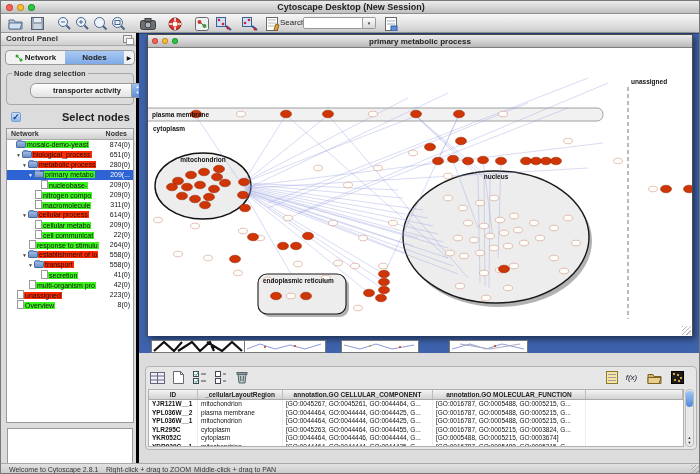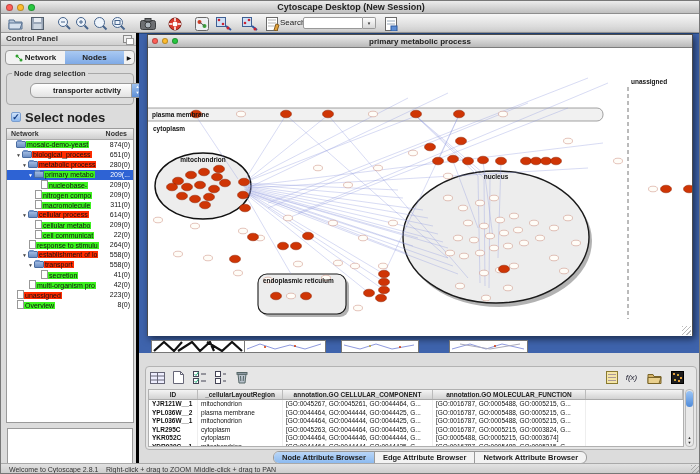--- a/index.html
+++ b/index.html
@@ -37,21 +37,21 @@
   .cp-tab-arrow{width:10px;font-size:6px;line-height:14px;color:#111;text-align:center;}
   .groupbox{position:absolute;left:5px;top:40px;width:128px;height:32px;border:1px solid #a8a8a8;border-radius:4px;}
   .groupbox .legend{position:absolute;left:5px;top:-5px;background:#dcdcdc;padding:0 2px;font-size:7.5px;font-weight:bold;color:#333;}
   .combo{position:absolute;left:6px;top:9px;width:114px;height:15px;border:1px solid #9a9a9a;border-radius:6px;background:linear-gradient(#fff,#e3e3e3);
     font-size:7.5px;font-weight:bold;color:#222;line-height:13px;text-align:center;margin-left:17px;}
   .combo .stepper{position:absolute;right:0;top:0;width:12px;height:13px;border-left:1px solid #9a9a9a;border-radius:0 4px 4px 0;
     background:linear-gradient(#9ec2f0,#5e8fd6);color:#fff;font-size:4px;line-height:6px;text-align:center;}
   .checkrow{position:absolute;left:10px;top:78px;height:12px;display:flex;align-items:center;gap:4px;}
   .checkbox{width:10px;height:10px;border:1px solid #7a9ed0;border-radius:2px;background:linear-gradient(#cfe2fa,#8db8ee);
     color:#123a80;font-size:9px;line-height:9px;text-align:center;font-weight:bold;}
-  .checklabel{font-size:13px;font-weight:bold;color:#222;}
+  .checklabel{font-size:11px;font-weight:bold;color:#222;margin-left:37px;}
   .treebox{position:absolute;left:5px;top:78px;width:128px;height:312px;border:1px solid #9a9a9a;background:#fff;overflow:hidden;}
   .tree-header{height:11px;background:linear-gradient(#f2f2f2,#cfcfcf);border-bottom:1px solid #aaa;position:relative;
     font-size:7px;font-weight:bold;color:#333;line-height:10px;}
   .tree-header .c1{position:absolute;left:4px;}
   .tree-header .c2{position:absolute;right:6px;}
   .tree-rows{position:absolute;left:0;top:11px;right:0;bottom:0;}
   .tree-row{position:relative;height:10px;line-height:10px;white-space:nowrap;font-size:7px;color:#111;}
   .tree-row.selected{background:#2e63d4;}
   .tr-arrow{display:inline-block;width:7px;font-size:5px;color:#444;text-align:center;vertical-align:top;}
   .tree-row.selected .tr-arrow{color:#fff;}
@@ -613,25 +613,20 @@
               <div class="c w3">[GO:0044464, GO:0044444, GO:0044425, G...</div>
               <div class="c w4">[GO:0016787, GO:0005488, GO:0005215, G...</div>
             </div>
           </div>
       </div>
       <div class="vscroll">
         <div class="vthumb"></div>
         <div class="varrows">▲<br>▼</div>
       </div>
     </div>
-    <div class="attr-tabs">
-      <div class="attr-tab sel">Node Attribute Browser</div>
-      <div class="attr-tab">Edge Attribute Browser</div>
-      <div class="attr-tab">Network Attribute Browser</div>
-    </div>
   </div>
 
   <div class="statusbar">
     <span style="left:8px">Welcome to Cytoscape 2.8.1</span>
     <span style="left:105px">Right-click + drag to ZOOM</span>
     <span style="left:193px">Middle-click + drag to PAN</span>
     <div class="sgrip"></div>
   </div>
 
 </div>

